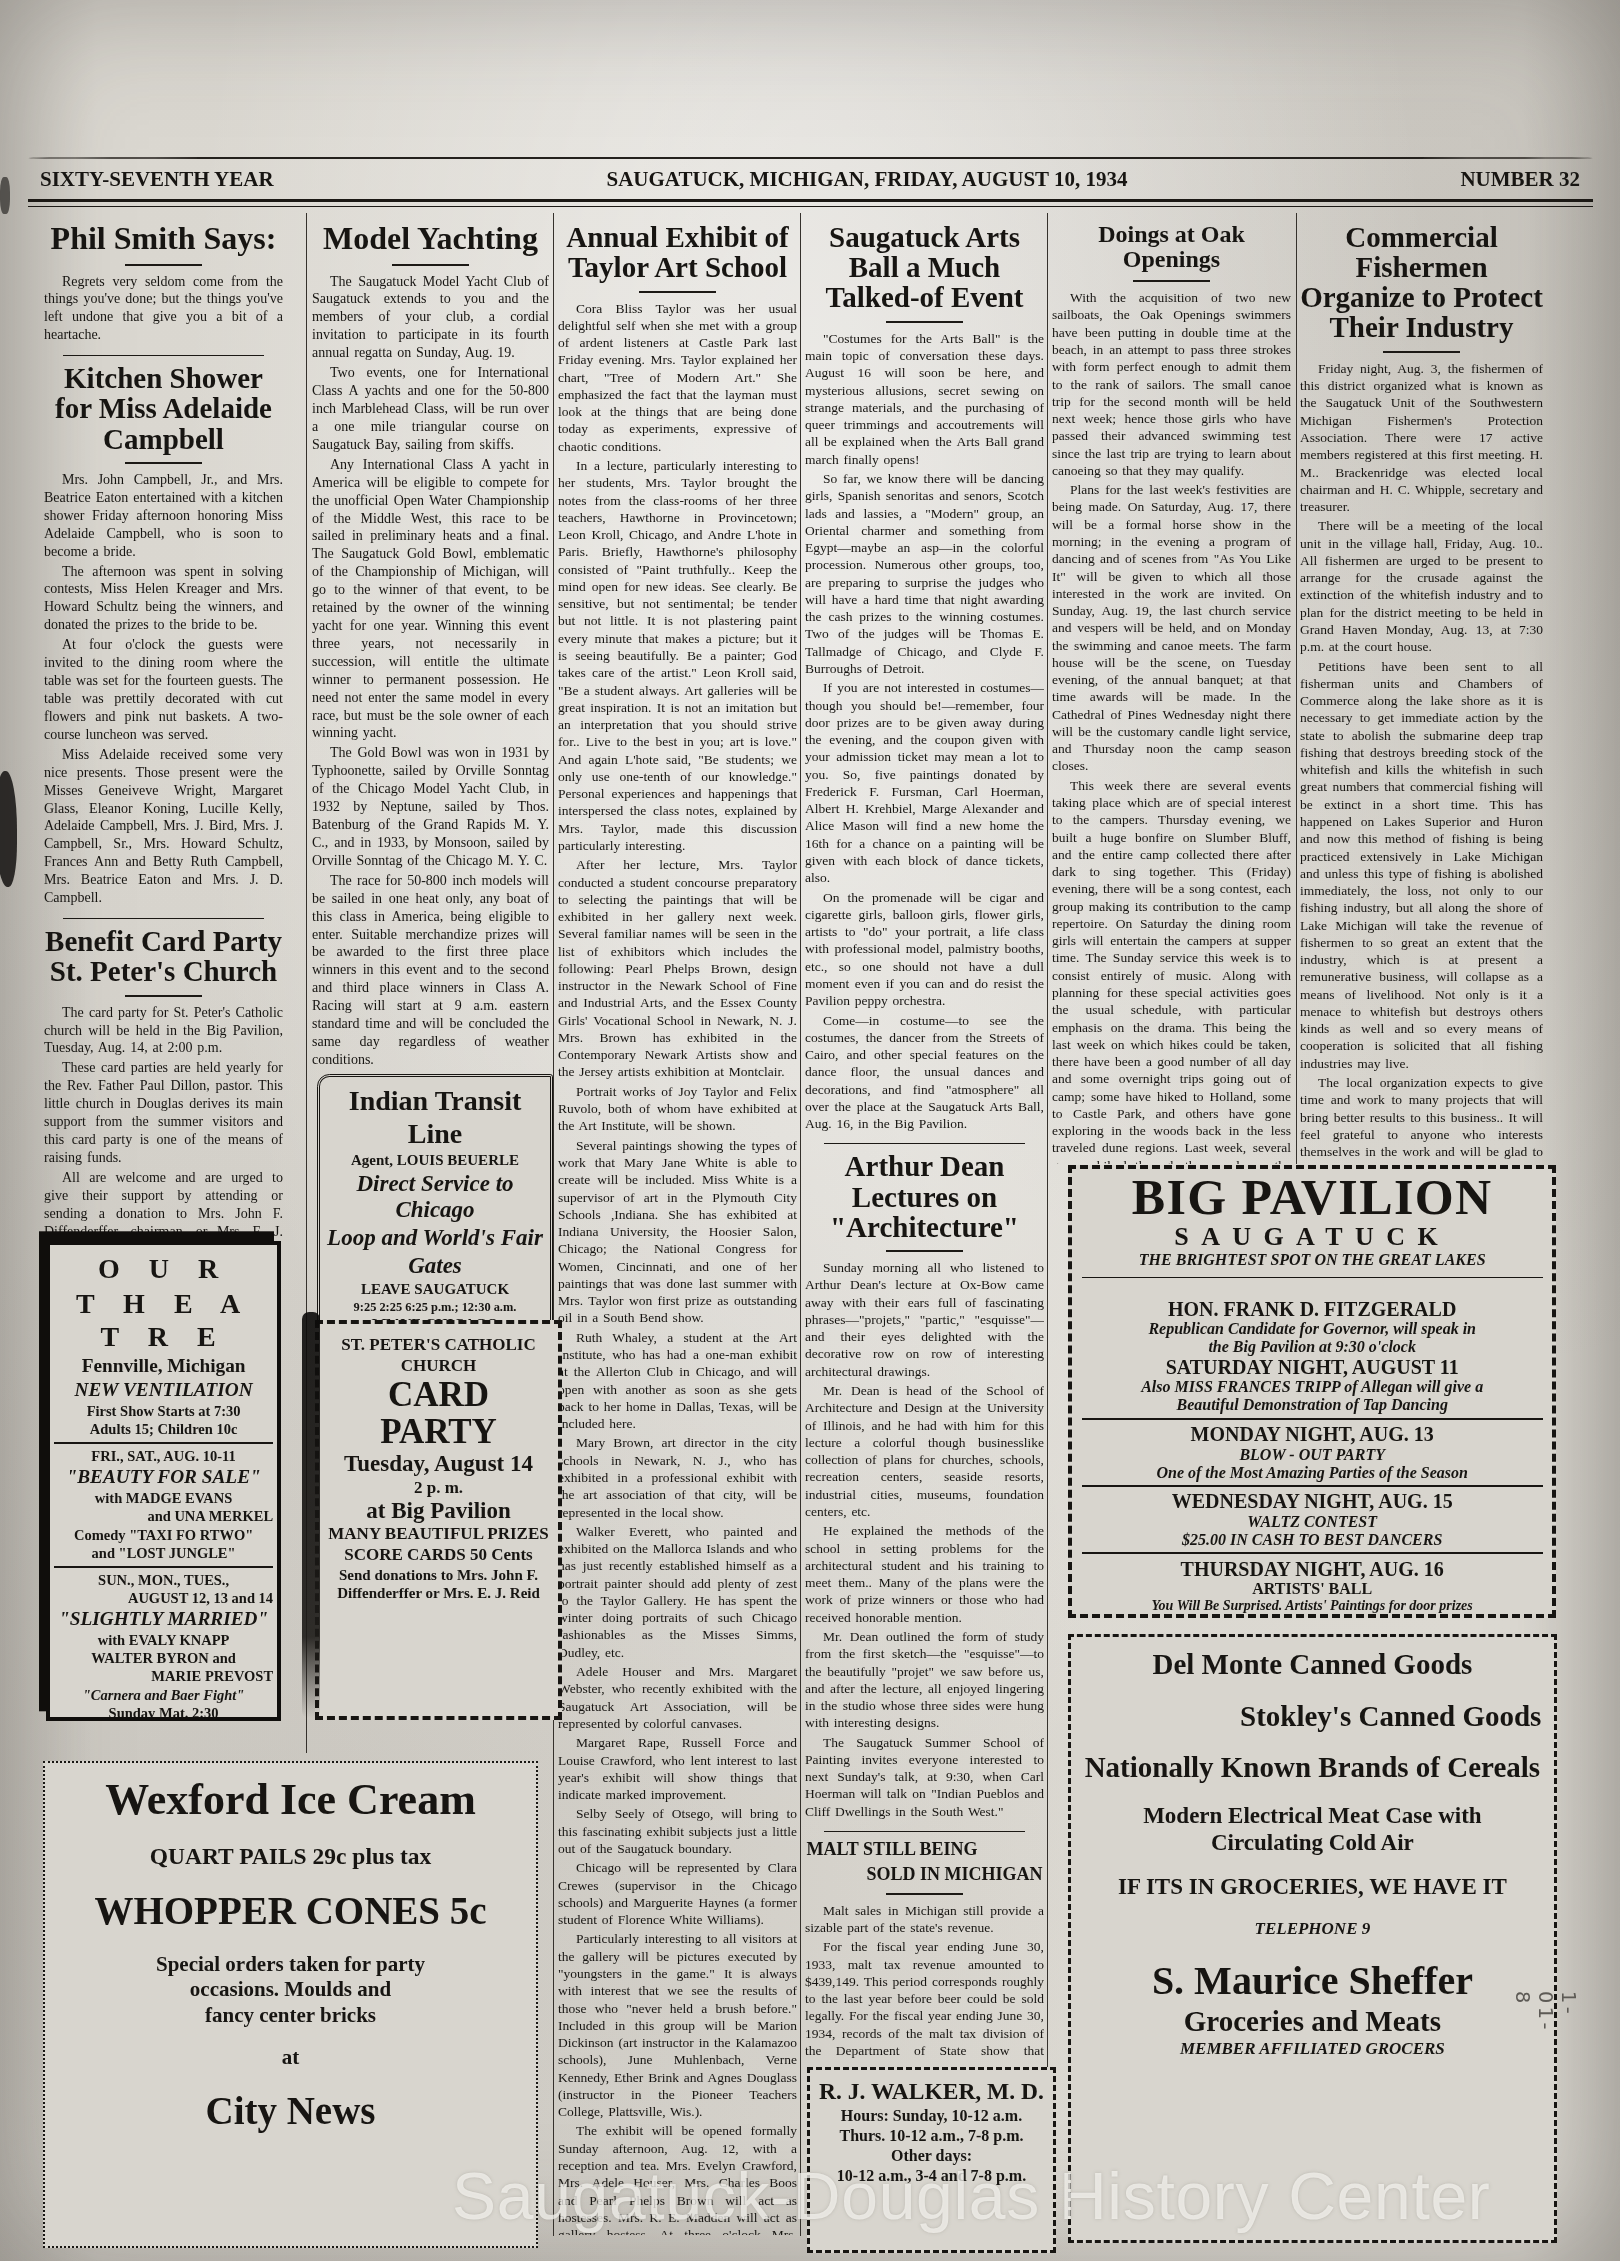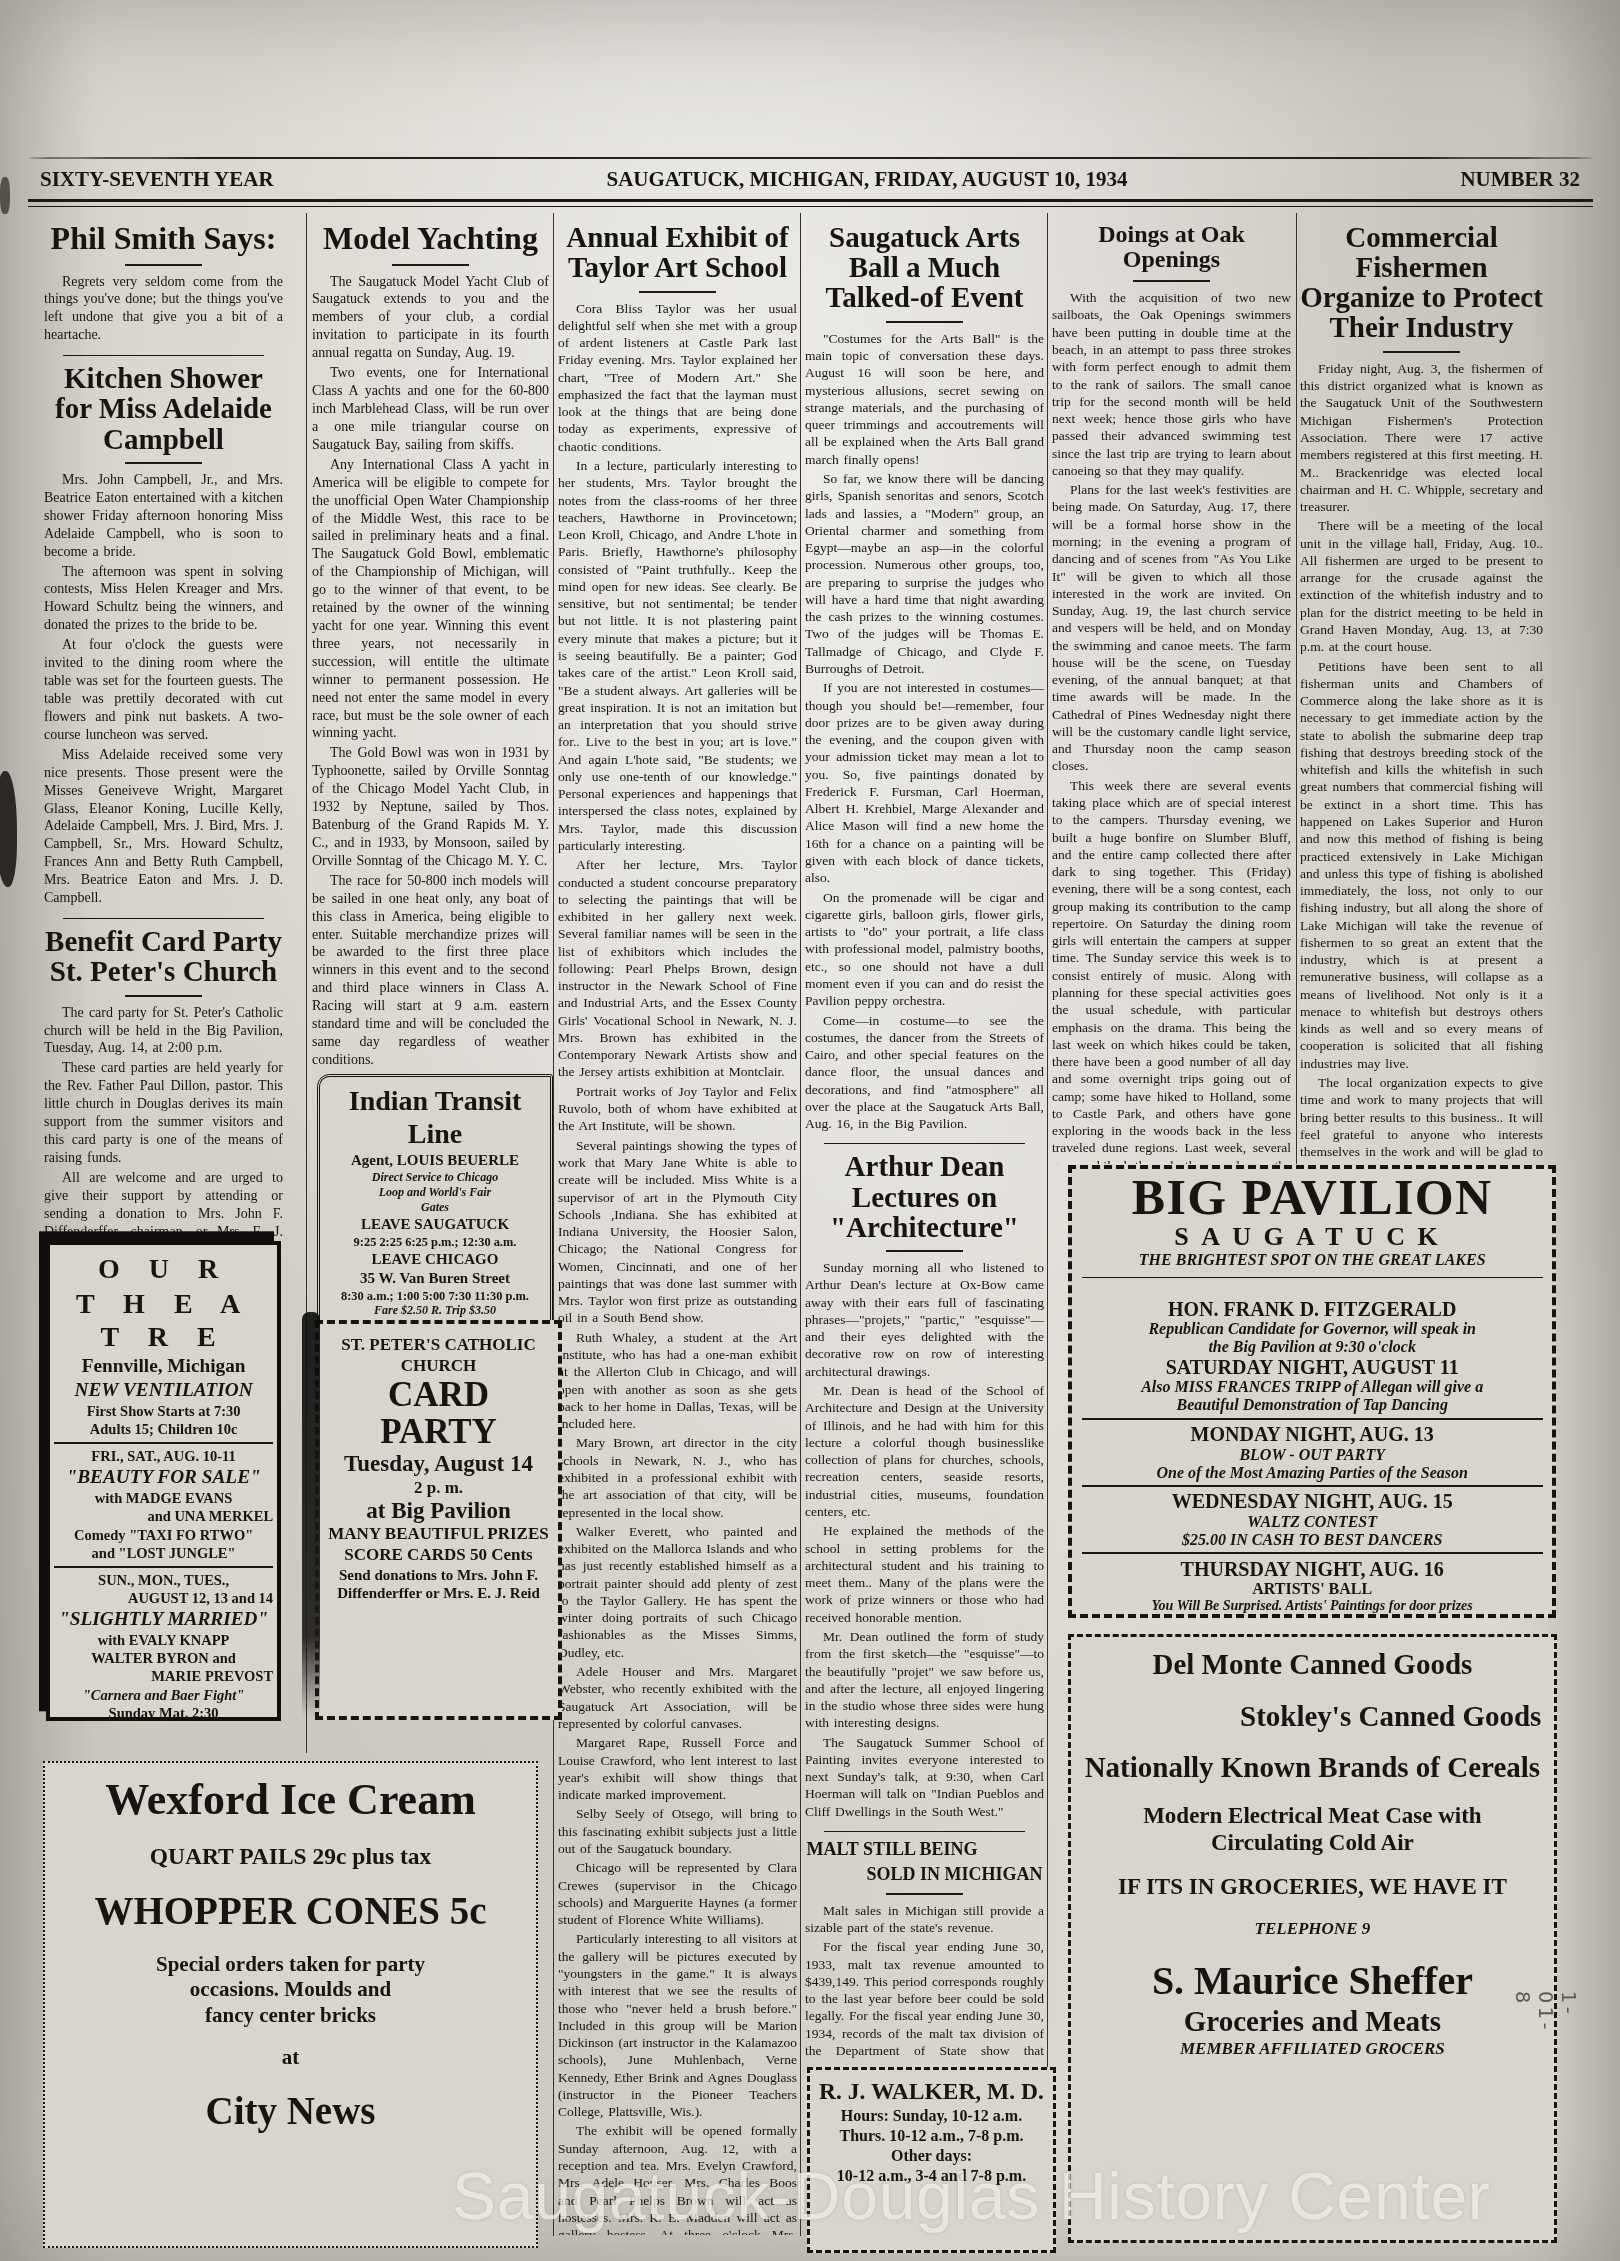--- a/index.html
+++ b/index.html
@@ -60,21 +60,21 @@
   .theatre-ad{position:absolute;left:46px;top:1241px;width:219px;height:461px;background:#d8d5ce;
     border:4.1px solid #100e0c;box-shadow:-7px -9.7px 0 0 #100e0c;padding:5.5px 4.1px;overflow:hidden;}
   .theatre-ad .xl{font-size:28px;letter-spacing:11px;line-height:1.2;}
   .theatre-ad .lg{font-size:19.3px;}
   .theatre-ad .md{font-size:14.5px;}
   .theatre-ad .ad-hr{margin:4.1px 0;}
   
   .transit-ad{position:absolute;left:317px;top:1074px;width:219px;height:243px;background:#d8d5ce;
     border:3.5px double #171512;border-radius:12.4px 2.8px 2.8px 12.4px;padding:7px 5.5px;overflow:hidden;}
   .transit-ad .xl{font-size:28px;}
-  .transit-ad .lg{font-size:12px;}
+  .transit-ad .lg{font-size:23px;}
   .transit-ad .md{font-size:15px;}
   .transit-ad .sm{font-size:12.4px;}
   
   .cardparty-ad{position:absolute;left:315px;top:1320px;width:225px;height:373px;background:#d8d5ce;
     border:4.1px dashed #171512;padding:9.7px 7px;overflow:hidden;}
   .cardparty-ad .xl{font-size:35px;line-height:1.05;}
   .cardparty-ad .lg{font-size:23px;line-height:1.05;}
   .cardparty-ad .md{font-size:17px;}
   .cardparty-ad .sm{font-size:15px;font-weight:bold;}
   
@@ -171,21 +171,21 @@
     </section>
 
   </div>
 
   <div class="col" id="col2">
     <section class="article">
       <h2 class="h-lg">Model Yachting</h2>
       <div class="h-rule"></div>
       <div>
           <p class="para">The Saugatuck Model Yacht Club of Saugatuck extends to you and the members of your club, a cordial invitation to participate in its fourth annual regatta on Sunday, Aug. 19.</p>
-          <p class="para">Two events, one for International Class A yachts and one for the 60-800 inch Marblehead Class, will be run over a one mile triangular course on Saugatuck Bay, sailing from skiffs.</p>
+          <p class="para">Two events, one for International Class A yachts and one for the 50-800 inch Marblehead Class, will be run over a one mile triangular course on Saugatuck Bay, sailing from skiffs.</p>
           <p class="para">Any International Class A yacht in America will be eligible to compete for the unofficial Open Water Championship of the Middle West, this race to be sailed in preliminary heats and a final. The Saugatuck Gold Bowl, emblematic of the Championship of Michigan, will go to the winner of that event, to be retained by the owner of the winning yacht for one year. Winning this event three years, not necessarily in succession, will entitle the ultimate winner to permanent possession. He need not enter the same model in every race, but must be the sole owner of each winning yacht.</p>
           <p class="para">The Gold Bowl was won in 1931 by Typhoonette, sailed by Orville Sonntag of the Chicago Model Yacht Club, in 1932 by Neptune, sailed by Thos. Batenburg of the Grand Rapids M. Y. C., and in 1933, by Monsoon, sailed by Orville Sonntag of the Chicago M. Y. C.</p>
           <p class="para">The race for 50-800 inch models will be sailed in one heat only, any boat of this class in America, being eligible to enter. Suitable merchandize prizes will be awarded to the first three place winners in this event and to the second and third place winners in Class A. Racing will start at 9 a.m. eastern standard time and will be concluded the same day regardless of weather conditions.</p>
           <p class="para">Saugatuck Model Yacht Club is a member club of the Model Yacht Racing Association of America, and all races are sanctioned by that body. Please file your entries with the Saugatuck Club secretary at the earliest opportunity.</p>
         </div>
     </section>
   </div>
 
   <div class="col" id="col3">
     <section class="article">

